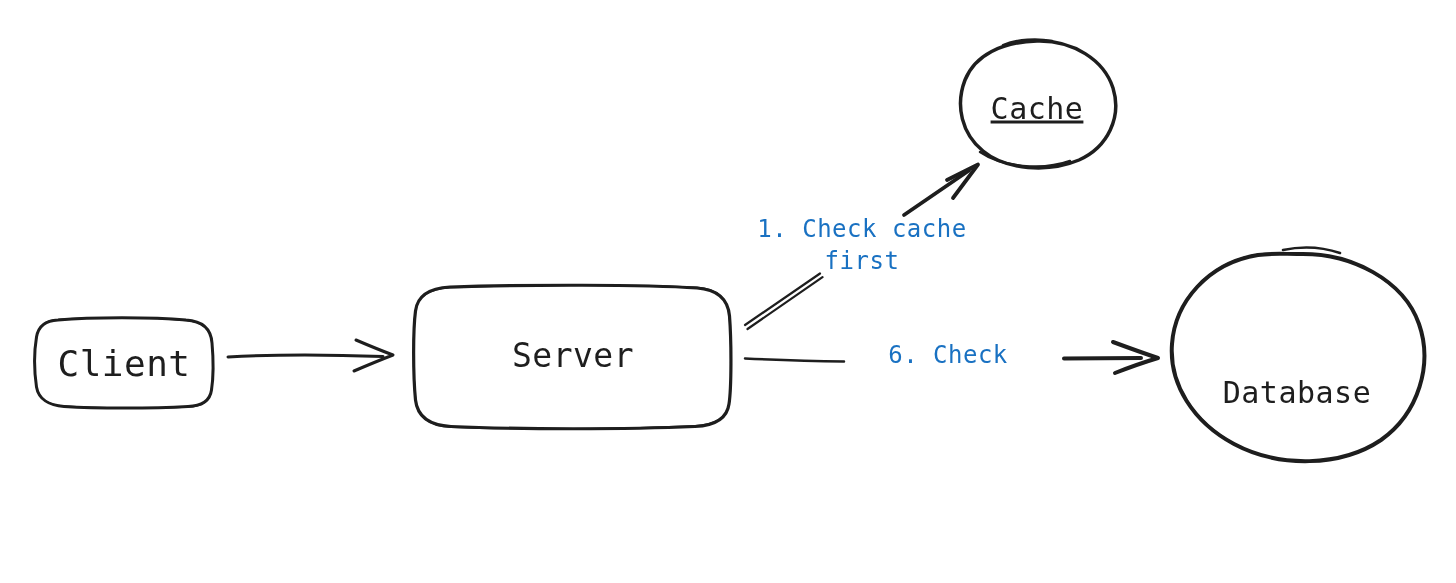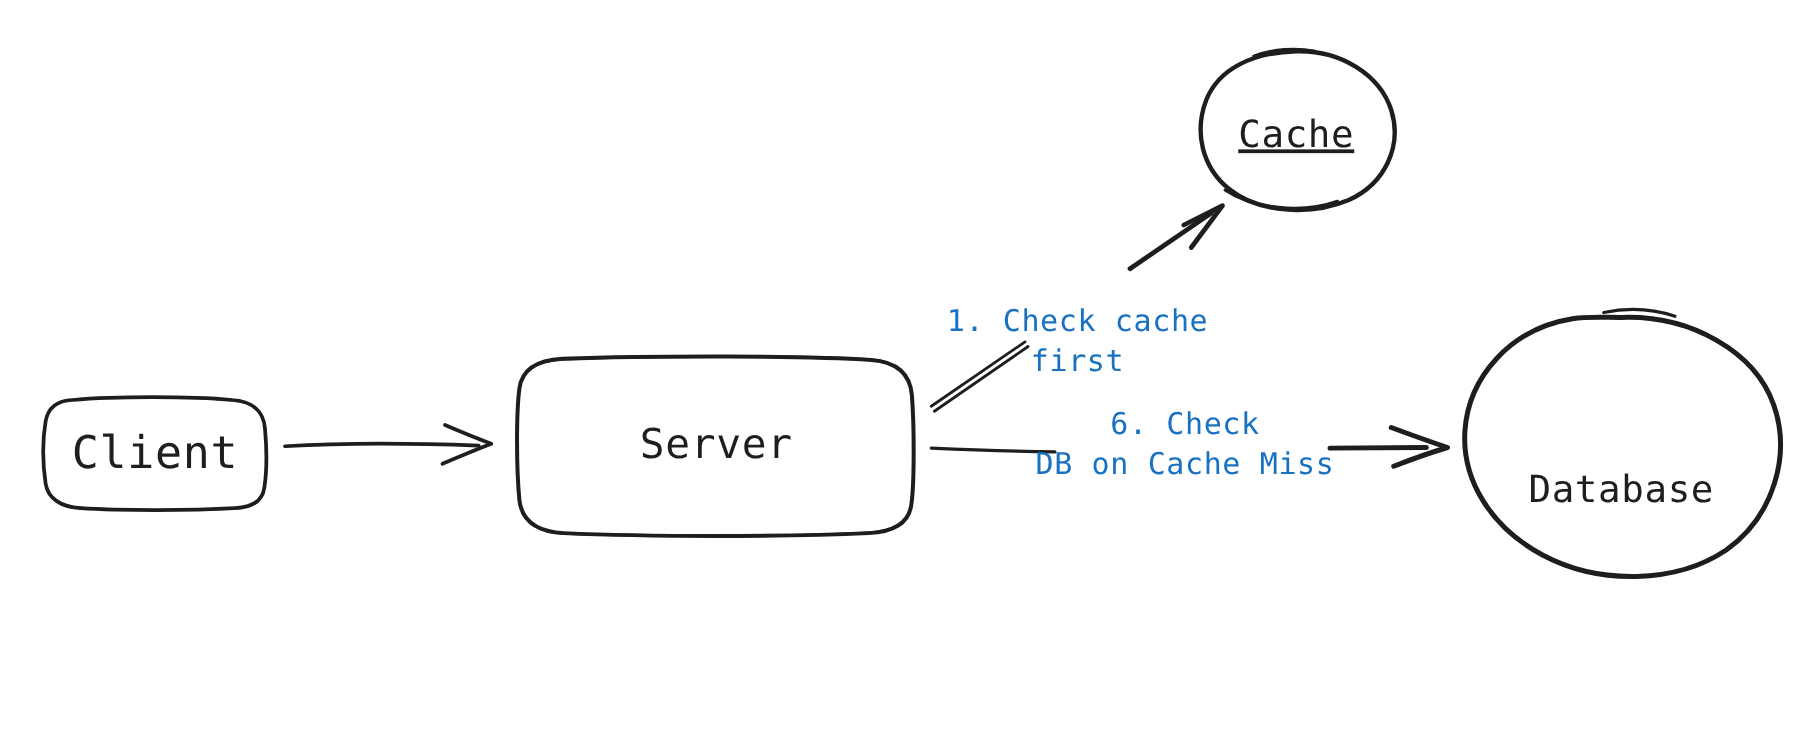--- a/index.html
+++ b/index.html
@@ -137,23 +137,22 @@
   </svg>
 
   <div class="node-label" style="left:124px; top:363px; font-size:36px;">Client</div>
 
   <div class="node-label" style="left:573px; top:355px; font-size:33px;">Server</div>
 
   <div class="node-label" style="left:1037px; top:108px; font-size:30px;text-decoration:underline;">Cache</div>
 
   <div class="node-label" style="left:1297px; top:356px; font-size:30px;margin-top:36px;">Database</div>
 
-  <div class="edge-label" style="left:862px; top:245px;margin-top:28px;">
+  <div class="edge-label" style="left:862px; top:245px;">
     <span>1. Check cache</span>
     <span>first</span>
   </div>
 
   <div class="edge-label" style="left:948px; top:355px;">
     <span>6. Check</span>
-    <span>DB on Cache Miss</span>
   </div>
 
 </div>
 
 </body></html>

